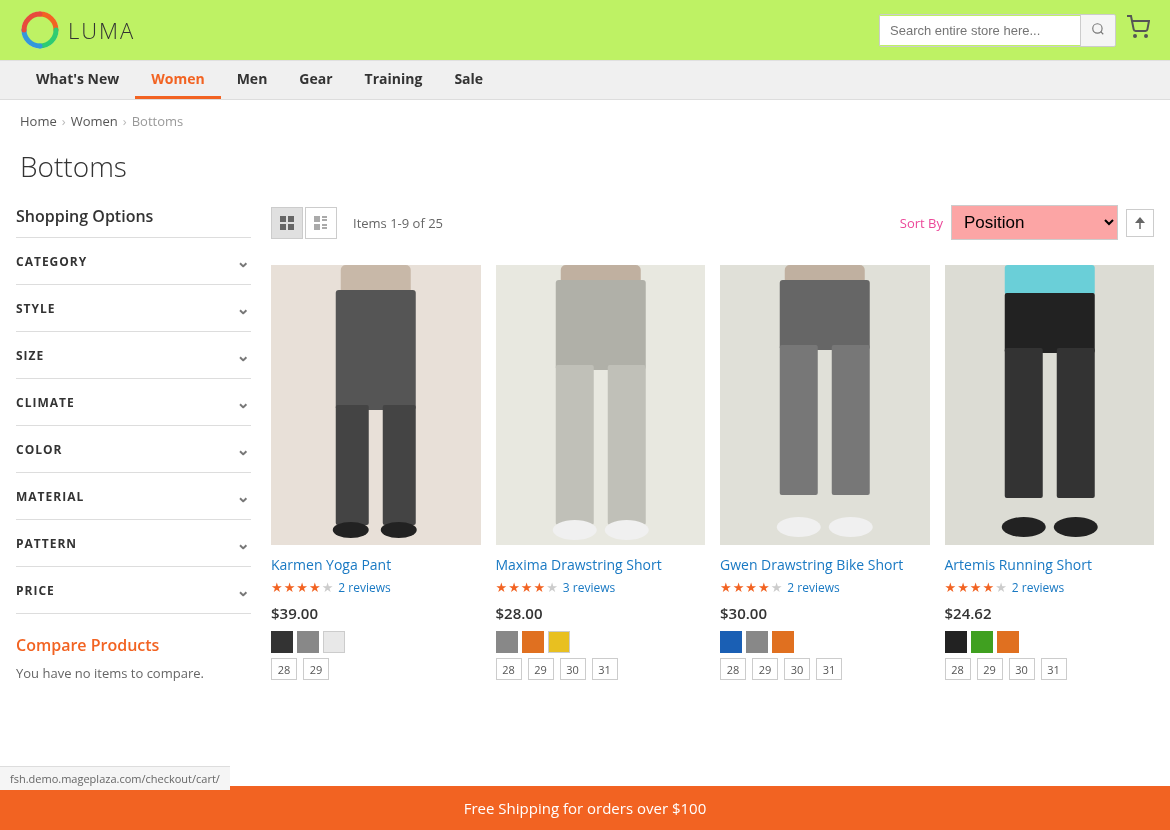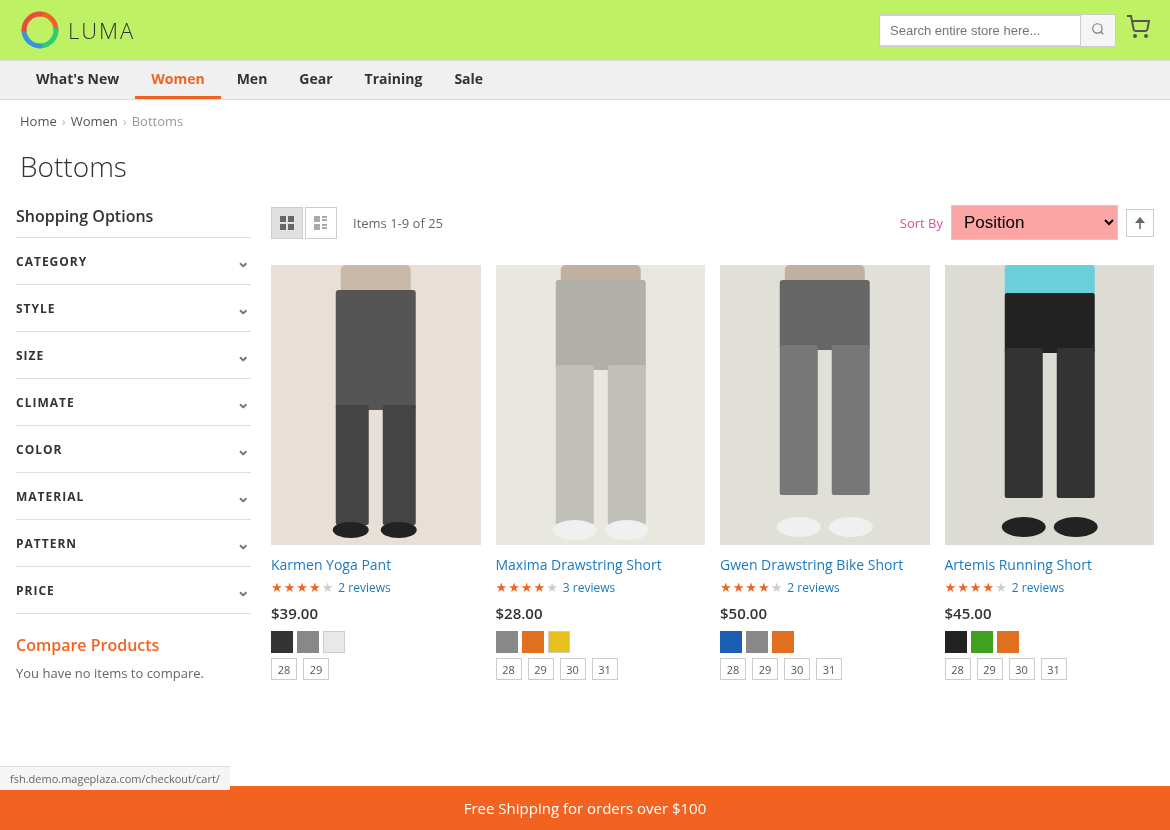--- a/index.html
+++ b/index.html
@@ -335,21 +335,21 @@
     <div class="stars-row">
       <div class="stars">
               <span class="star ">★</span>
               <span class="star ">★</span>
               <span class="star ">★</span>
               <span class="star ">★</span>
               <span class="star empty">★</span>
             </div>
       <a class="reviews-link" href="#">2 reviews</a>
     </div>
-    <div class="product-price">$50.00</div>
+    <div class="product-price">$30.00</div>
     <div class="color-swatches">
             <div class="swatch" style="background:#1a5fb4;border-color:#1a5fb4;"></div>
             <div class="swatch" style="background:#888888;border-color:#888888;"></div>
             <div class="swatch" style="background:#e07020;border-color:#e07020;"></div>
           </div>
     <div class="size-swatches">
             <div class="size-swatch">28</div>
             <div class="size-swatch">29</div>
             <div class="size-swatch">30</div>
             <div class="size-swatch">31</div>
@@ -370,21 +370,21 @@
     <div class="stars-row">
       <div class="stars">
               <span class="star ">★</span>
               <span class="star ">★</span>
               <span class="star ">★</span>
               <span class="star ">★</span>
               <span class="star empty">★</span>
             </div>
       <a class="reviews-link" href="#">2 reviews</a>
     </div>
-    <div class="product-price">$45.00</div>
+    <div class="product-price">$24.62</div>
     <div class="color-swatches">
             <div class="swatch" style="background:#222222;border-color:#222222;"></div>
             <div class="swatch" style="background:#40a020;border-color:#40a020;"></div>
             <div class="swatch" style="background:#e07020;border-color:#e07020;"></div>
           </div>
     <div class="size-swatches">
             <div class="size-swatch">28</div>
             <div class="size-swatch">29</div>
             <div class="size-swatch">30</div>
             <div class="size-swatch">31</div>

